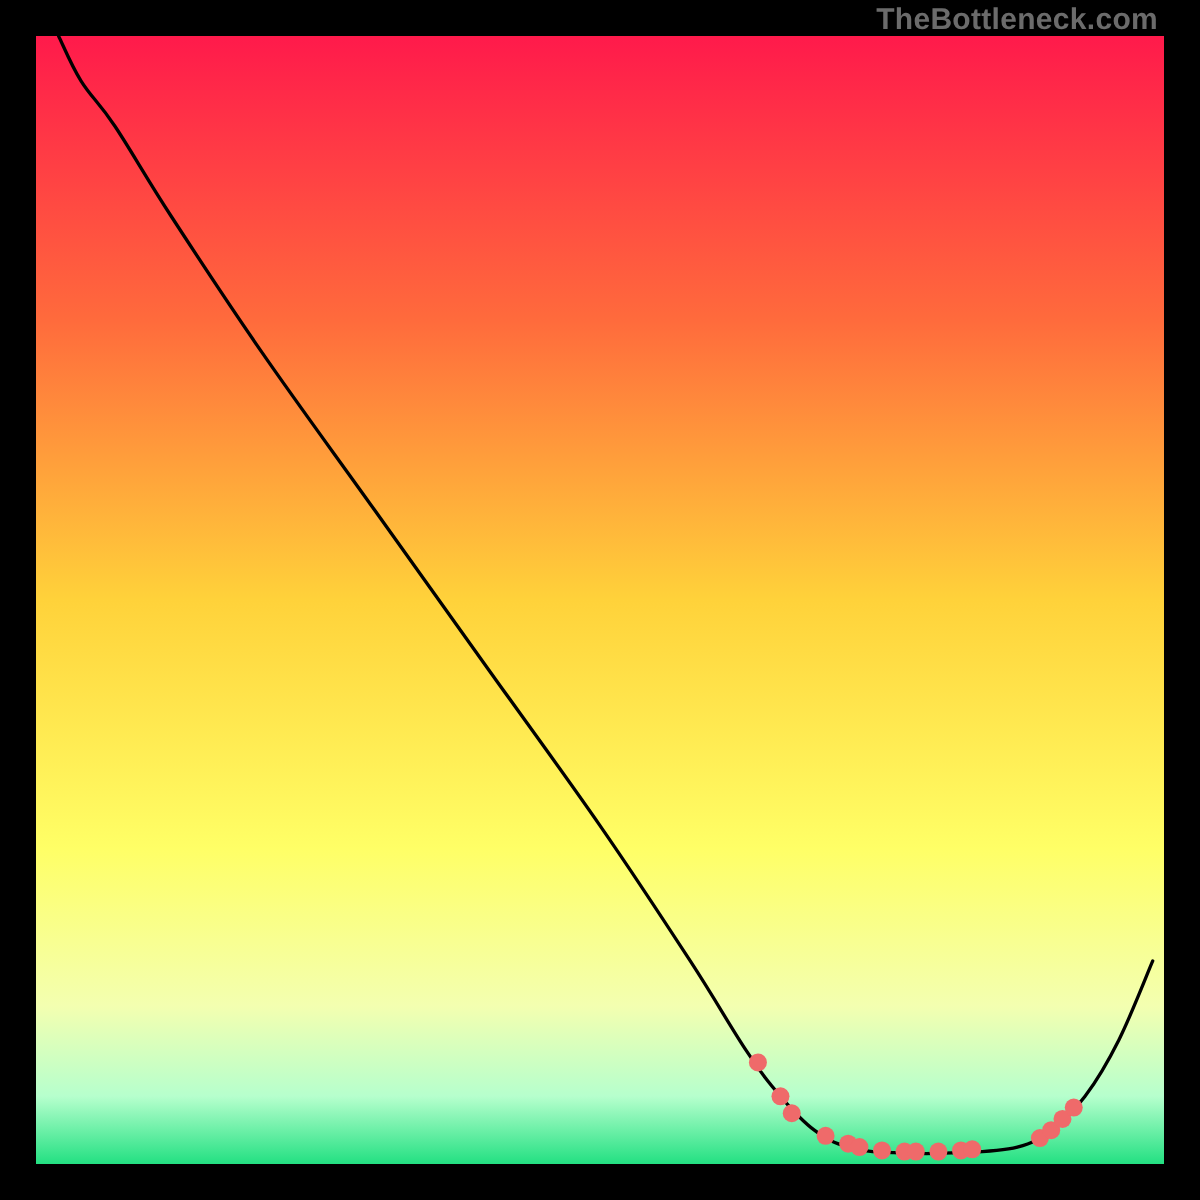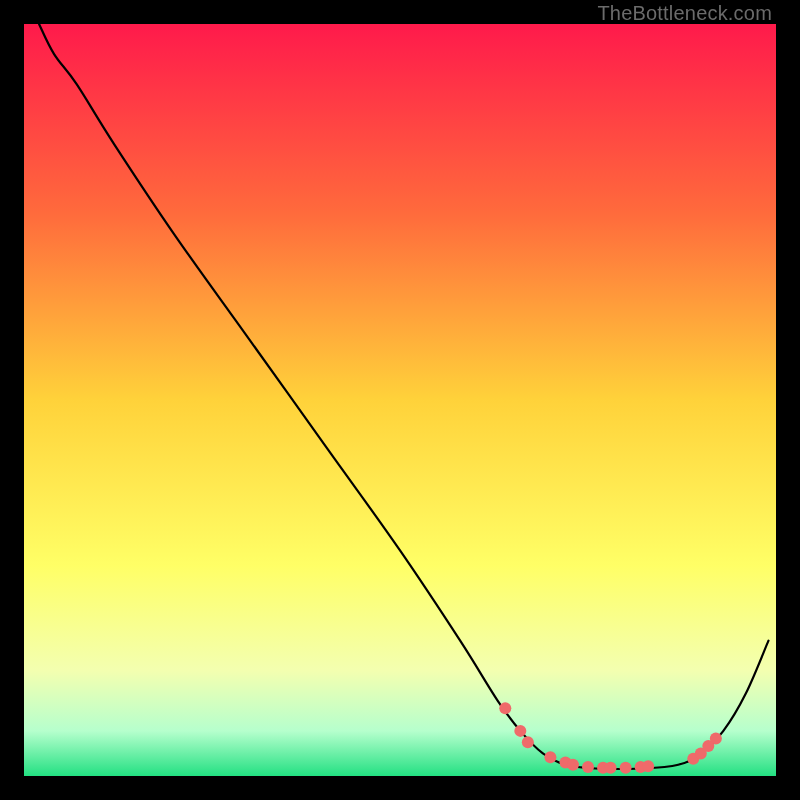--- a/index.html
+++ b/index.html
@@ -25,21 +25,21 @@
     top: 4px;
     width: 752px;
     height: 752px;
   }
   .watermark {
     position: absolute;
     top: 2px;
     right: 28px;
     color: #6b6b6b;
     font-size: 20px;
-    font-weight: 400;
+    font-weight: 700;
     letter-spacing: 0.2px;
     user-select: none;
   }
   svg { display: block; }
 </style>
 </head>
 <body>
 
 <div class="frame">
   <svg class="plot" viewBox="0 0 752 752" preserveAspectRatio="none">

